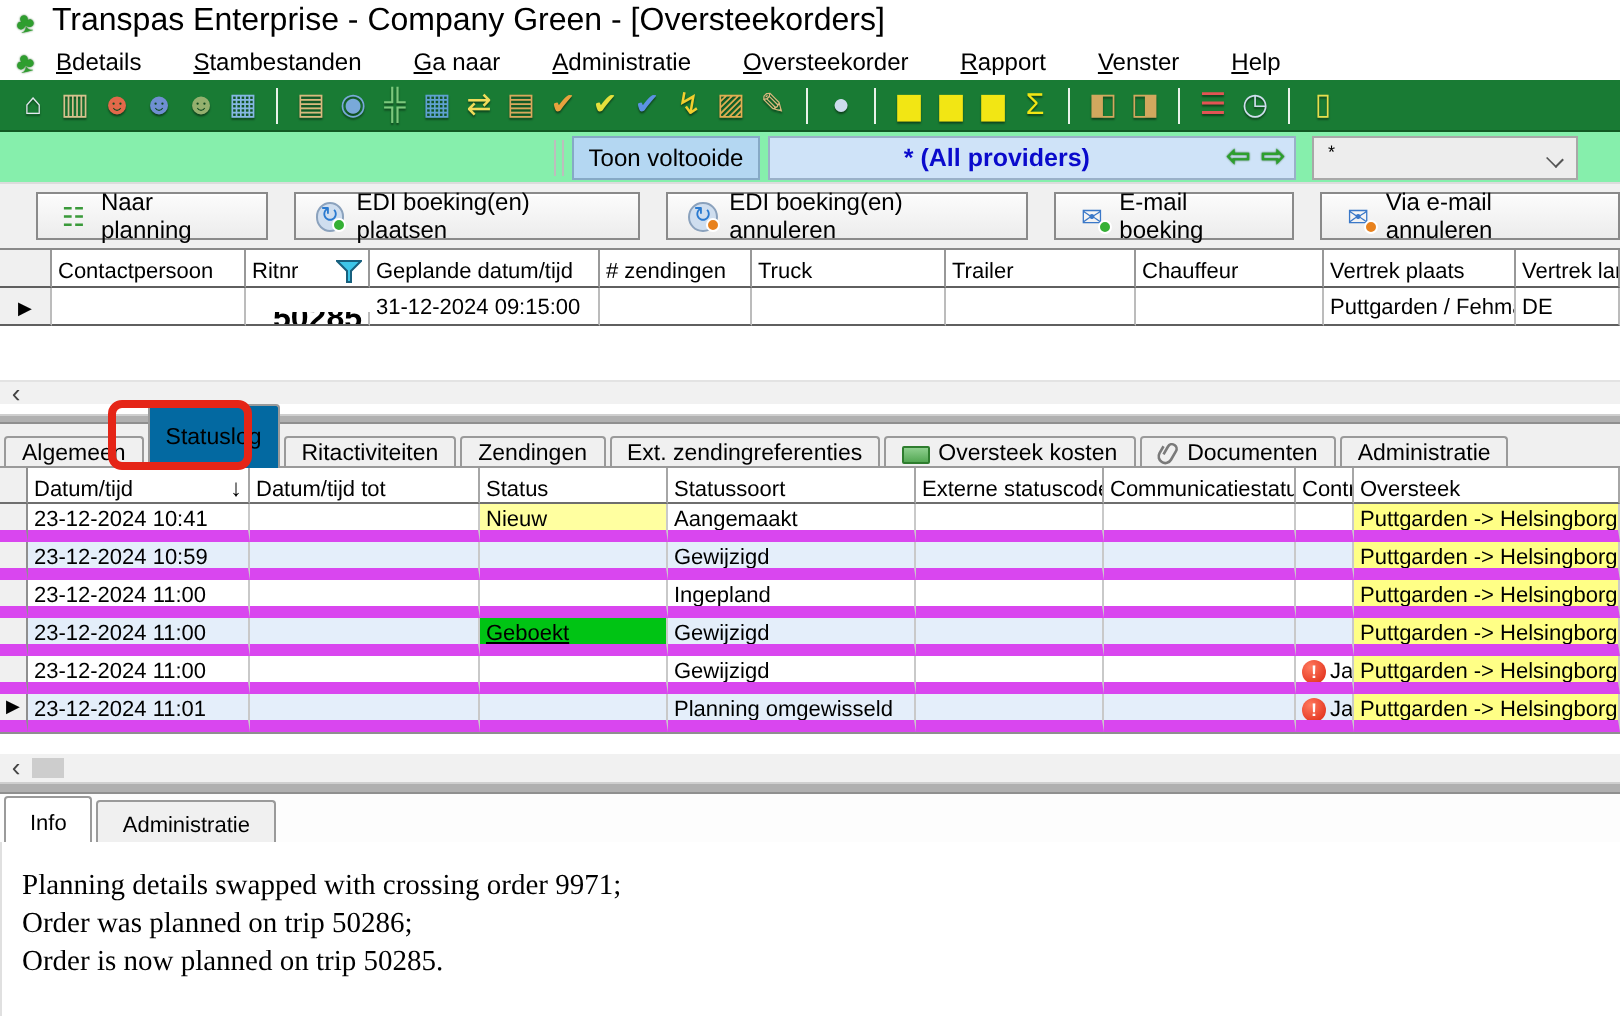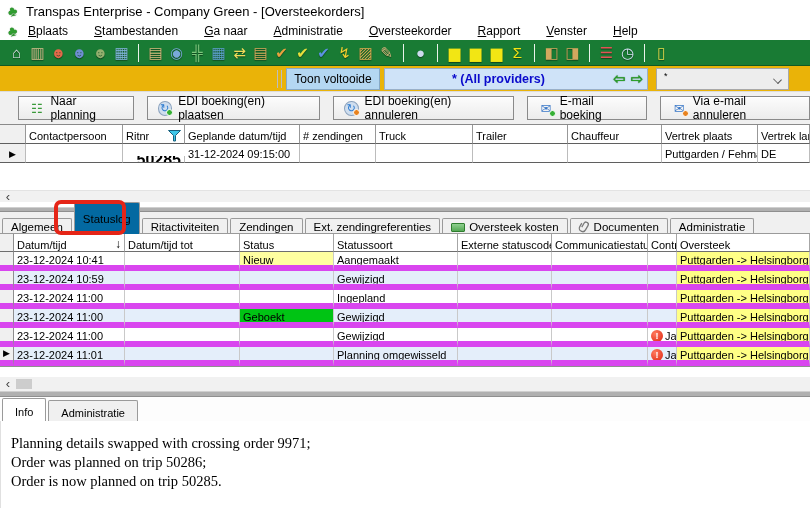--- a/index.html
+++ b/index.html
@@ -3,34 +3,34 @@
 <meta charset="utf-8">
 <style>
   * { margin:0; padding:0; box-sizing:border-box; }
   html,body { width:810px; height:508px; overflow:hidden; background:#fff;
     font-family:"Liberation Sans","DejaVu Sans",sans-serif; font-size:11px; color:#000; }
 
   
   .titlebar { height:22px; background:#ffffff; display:flex; align-items:center; gap:6px; padding-left:5px; }
   .app-icon { width:15px; height:15px; color:#2f9e2f; font-size:14px; line-height:15px; text-align:center;
     transform:rotate(-15deg); text-shadow:0 0 1px #145a14; }
-  .title-text { font-size:13px; }
+  .title-text { font-size:16px; }
   .menubar { height:18px; background:#ffffff; display:flex; align-items:center; padding-left:5px; }
   .menubar .app-icon { margin-right:8px; }
   .menu-item { padding:0 13px 0 0; margin-right:13px; font-size:12px; cursor:default; white-space:nowrap; }
   .menu-item u { text-underline-offset:1px; }
 
   
   .toolbar { height:26px; background:#197b34; display:flex; align-items:center; padding-left:6px; border-bottom:1px solid #115a24; }
   .tbi { width:21px; height:20px; display:flex; align-items:center; justify-content:center;
     font-size:15px; line-height:1; cursor:pointer; text-shadow:0 1px 1px rgba(0,0,0,.45); }
   .tbsep { width:1px; height:18px; background:#e9f2ea; margin:0 6px; }
 
   
-  .filterrow { height:26px; background:#eab308; display:flex; align-items:center; border-bottom:1px solid #dcdcdc; }
+  .filterrow { height:26px; background:#86efac; display:flex; align-items:center; border-bottom:1px solid #dcdcdc; }
   .grip { margin-left:277px; width:5px; height:18px; border-left:1px solid #bdbdbd; border-right:1px solid #bdbdbd; }
   .btn-toon { width:94px; height:22px; margin-left:4px; background:#b4d7f2; border:1px solid #86a9c6;
     display:flex; align-items:center; justify-content:center; font-size:12px; cursor:pointer; }
   .provider-panel { width:264px; height:22px; margin-left:4px; background:#cfe3f8; border:1px solid #9ab0c8;
     display:flex; align-items:center; padding:0 4px; }
   .provider-label { flex:1; text-align:center; font-weight:bold; font-size:12.5px; color:#0a0acc; }
   .nav-arrow { font-size:15px; font-weight:bold; color:#2ca02c; text-shadow:0 0 1px #0a5a0a; margin-left:5px; cursor:pointer; line-height:1; }
   .combo { width:133px; height:22px; margin-left:8px; background:#ededed; border:1px solid #a8a8a8;
     position:relative; display:flex; align-items:flex-start; padding:2px 0 0 7px; cursor:pointer; }
   .combo-value { font-size:9px; }
@@ -108,21 +108,21 @@
 </head>
 <body>
 
 <div class="titlebar">
   <span class="app-icon">♣</span>
   <span class="title-text">Transpas Enterprise - Company Green - [Oversteekorders]</span>
 </div>
 
 <div class="menubar">
   <span class="app-icon">♣</span>
-  <span class="menu-item"><u>B</u><span>plaats</span></span>
+  <span class="menu-item"><u>B</u><span>details</span></span>
   <span class="menu-item"><u>S</u><span>tambestanden</span></span>
   <span class="menu-item"><u>G</u><span>a naar</span></span>
   <span class="menu-item"><u>A</u><span>dministratie</span></span>
   <span class="menu-item"><u>O</u><span>versteekorder</span></span>
   <span class="menu-item"><u>R</u><span>apport</span></span>
   <span class="menu-item"><u>V</u><span>enster</span></span>
   <span class="menu-item"><u>H</u><span>elp</span></span>
 </div>
 
 <div class="toolbar" id="toolbar">

